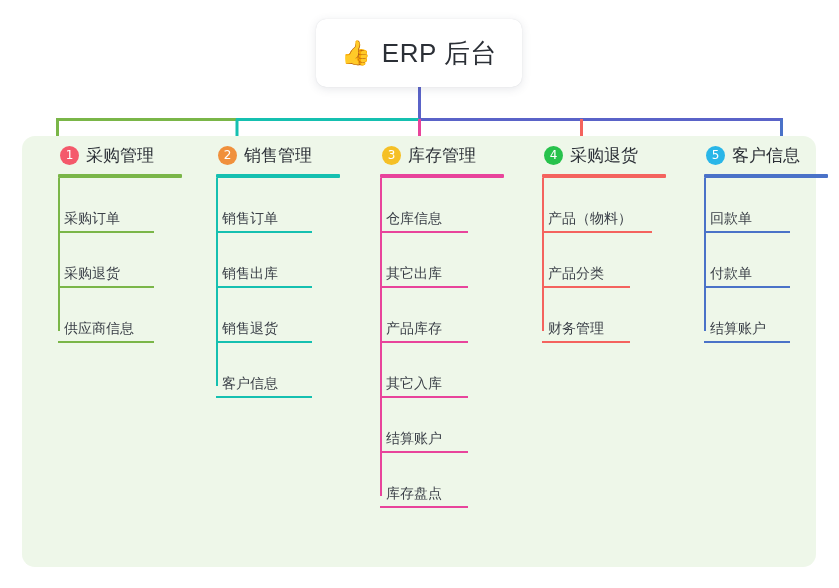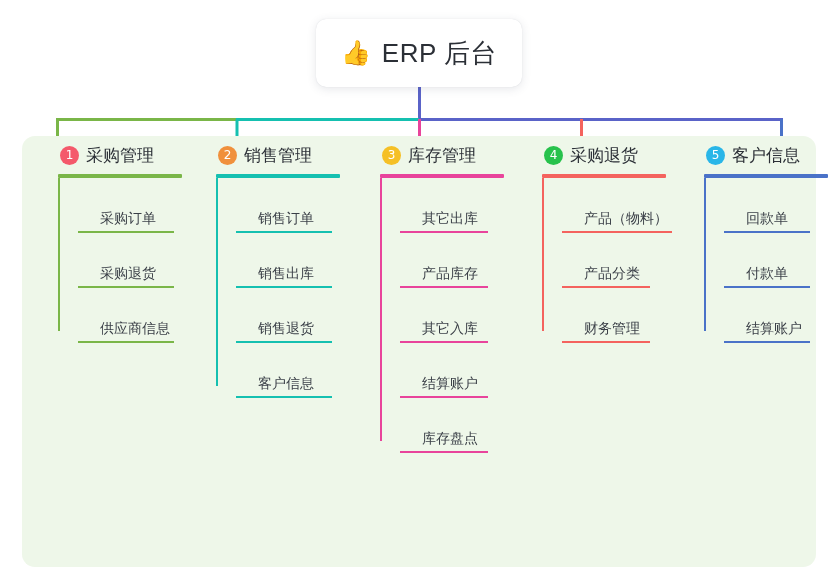--- a/index.html
+++ b/index.html
@@ -120,24 +120,23 @@
     position: absolute;
     left: 0;
     top: 0;
     bottom: 12px;
     width: 2px;
   }
   .leaf {
     position: relative;
     height: 55px;
     box-sizing: border-box;
-    padding-left: 22px;
+    padding-left: 6px;
     display: flex;
     align-items: flex-end;
-    margin-left: 20px;
   }
   .leaf-label {
     font-size: 14px;
     color: #3a3f47;
     white-space: nowrap;
     padding-bottom: 5px;
   }
   .leaf-underline {
     position: absolute;
     left: 0;
@@ -233,20 +232,24 @@
     </div>
     <div class="column" data-col="2" style="left: 344px;">
       <div class="col-head">
         <span class="badge" style="background: rgb(245, 192, 38);">3</span>
         <span class="col-title">库存管理</span>
       </div>
       <div class="col-rule" style="background: rgb(232, 68, 155);"></div>
       <div class="col-body">
         <div class="spine" style="background: rgb(232, 68, 155);"></div>
         <div class="leaf">
+          <span class="leaf-label">仓库信息</span>
+          <div class="leaf-underline" style="background: rgb(232, 68, 155);"></div>
+        </div>
+        <div class="leaf">
           <span class="leaf-label">其它出库</span>
           <div class="leaf-underline" style="background: rgb(232, 68, 155);"></div>
         </div>
         <div class="leaf">
           <span class="leaf-label">产品库存</span>
           <div class="leaf-underline" style="background: rgb(232, 68, 155);"></div>
         </div>
         <div class="leaf">
           <span class="leaf-label">其它入库</span>
           <div class="leaf-underline" style="background: rgb(232, 68, 155);"></div>

